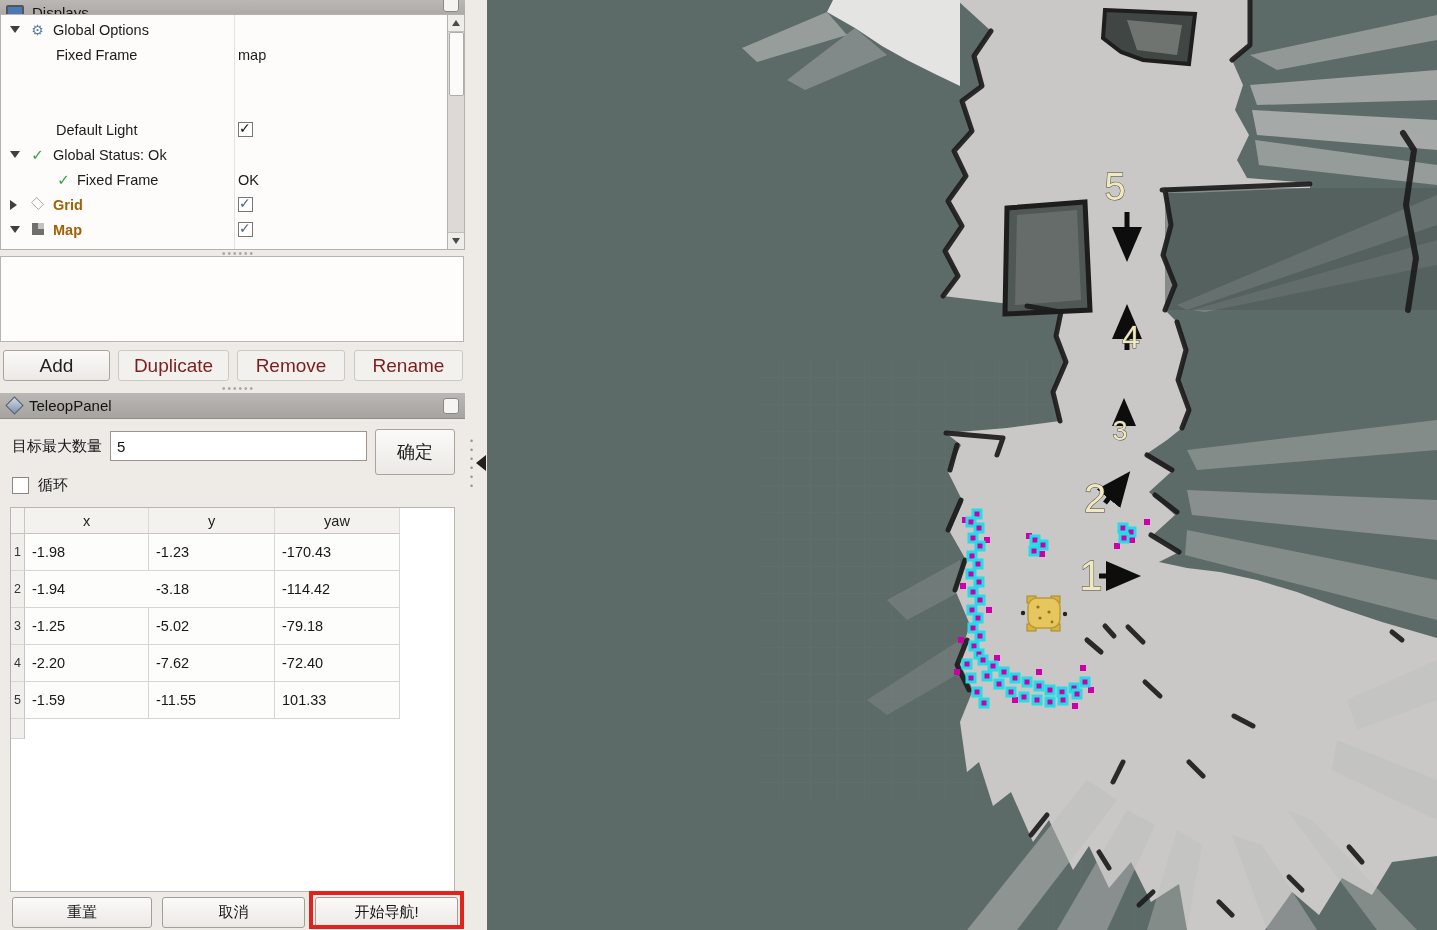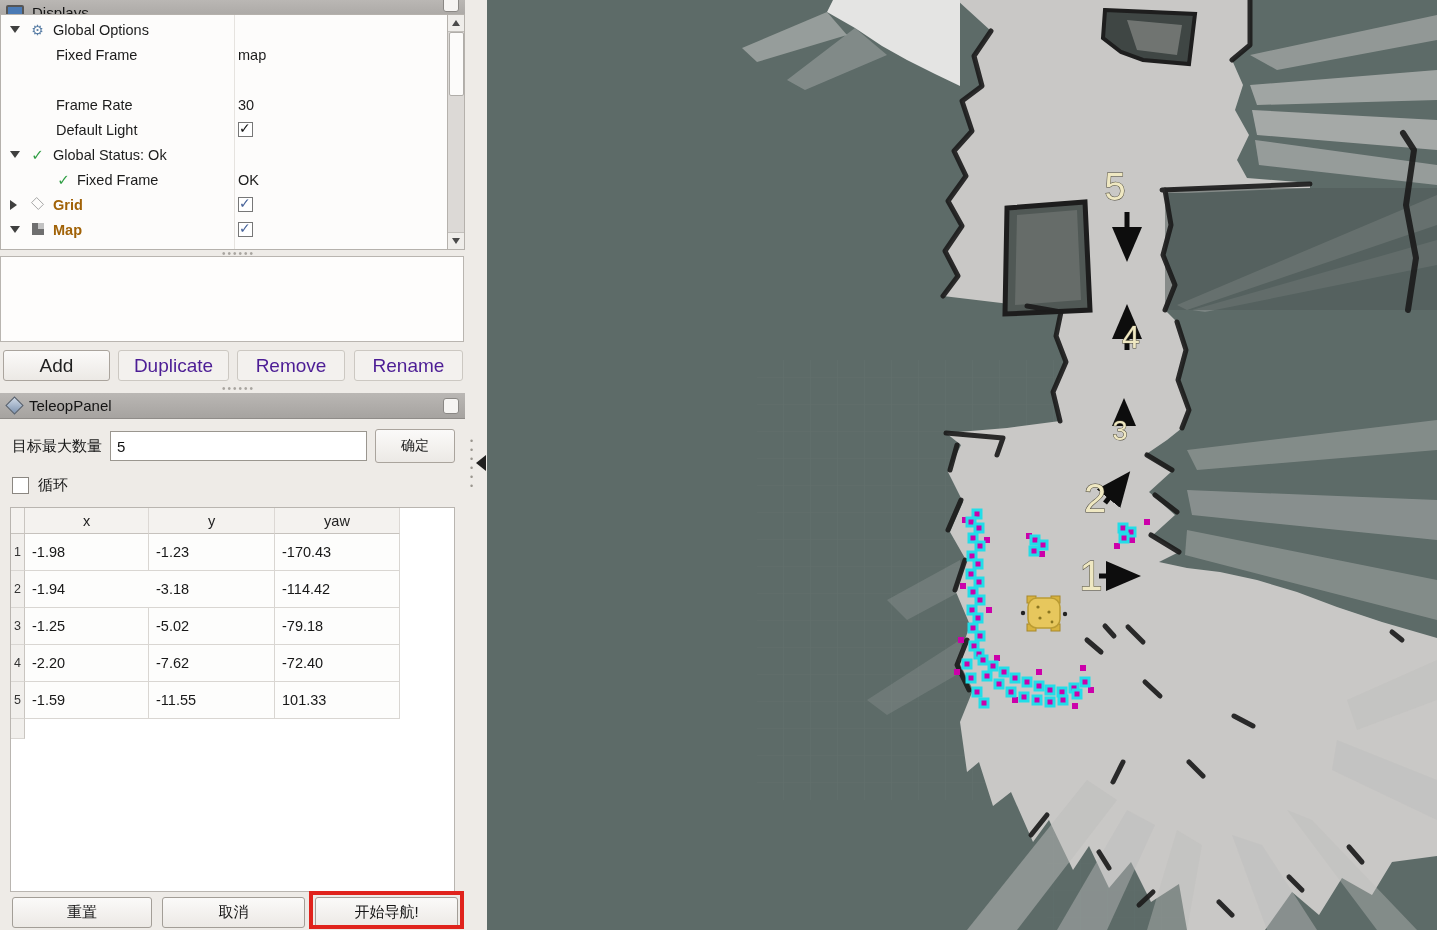--- a/index.html
+++ b/index.html
@@ -45,21 +45,21 @@
   .tri-up{width:0;height:0;border-left:4px solid transparent;border-right:4px solid transparent;border-bottom:6px solid #4a4a4a;}
   .tri-dn{width:0;height:0;border-left:4px solid transparent;border-right:4px solid transparent;border-top:6px solid #4a4a4a;}
   .vs-thumb{position:absolute;left:1px;top:17px;width:13px;height:62px;background:#fcfbfa;border:1px solid #b0ada9;border-radius:2px;}
   
   .hdots{position:absolute;color:#a9a5a0;font-size:10px;letter-spacing:2px;}
   .desc-box{position:absolute;left:0;top:256px;width:464px;height:86px;background:#fefdfc;border:1px solid #b9b5b0;box-sizing:border-box;}
   .btnrow{position:absolute;left:0;top:350px;width:465px;height:31px;}
   .btn{position:absolute;top:0;height:31px;border:1px solid #aaa49d;border-radius:3px;
     background:linear-gradient(#fbfaf9,#ecE9e5);font-size:19px;color:#1f1f1f;
     display:flex;align-items:center;justify-content:center;box-sizing:border-box;}
-  .btn.disabled{color:#4c1d95;border-color:#ccc8c2;background:#f3f1ee;text-align:right;}
+  .btn.disabled{color:#7f1d1d;border-color:#ccc8c2;background:#f3f1ee;text-align:right;}
   
   .tp-row{position:absolute;display:flex;align-items:center;font-size:15px;color:#171717;}
   .tp-input{position:absolute;left:110px;top:431px;width:257px;height:30px;border:1px solid #9a968f;
     background:#fff;font-size:15px;padding:0 6px;box-sizing:border-box;font-family:"Liberation Sans",sans-serif;color:#111;}
   .tp-cbx{width:15px;height:15px;background:#fff;border:1px solid #8b8781;display:inline-block;margin-right:9px;}
   
   .twidget{position:absolute;left:10px;top:507px;width:445px;height:385px;background:#fff;
     border:1px solid #b9b5b0;box-sizing:border-box;}
   .thead{position:absolute;top:0;height:26px;background:#f4f2ef;border-bottom:1px solid #c6c2bd;
     display:flex;align-items:center;justify-content:center;font-size:14.5px;color:#222;box-sizing:border-box;border-right:1px solid #dcd8d4;}
@@ -102,24 +102,20 @@
         <span class="ticon gear">⚙</span>
         <span class="tlabel0">Global Options</span>
       </div>
 
       <div class="trow" style="top:27px;">
         <span class="tlabel1">Fixed Frame</span>
         <span class="tval">map</span>
       </div>
 
 
-      <div class="trow" style="top:77px;">
-        <span class="tlabel1">Frame Rate</span>
-        <span class="tval">30</span>
-      </div>
 
       <div class="trow" style="top:127px;">
         <span class="exp exp-down"></span>
         <span class="ticon greencheck"></span>
         <span class="tlabel0">Global Status: Ok</span>
       </div>
 
       <div class="trow" style="top:102px;">
         <span class="tlabel1">Default Light</span>
         <span class="tval">
@@ -182,21 +178,21 @@
     <div class="hdots" style="left:222px;top:383px;">••••••</div>
 
     <div class="titlebar" style="top:393px;height:26px;">
       <span style="width:11px;height:11px;background:linear-gradient(135deg,#cfd9e6,#7d93b0);border:1px solid #55606e;transform:rotate(45deg);margin-left:2px;"></span>
       <span class="tb-title">TeleopPanel</span>
       <span class="float-btn" style="top:5px;"></span>
     </div>
 
     <div class="tp-row" style="left:12px;top:431px;height:30px;">目标最大数量</div>
     <input class="tp-input" value="5" style="">
-    <button class="btn" style="position:absolute;left:375px;top:429px;width:80px;height:34px;font-size:14px;">确定</button>
+    <button class="btn" style="position:absolute;left:375px;top:429px;width:80px;height:46px;font-size:18px;">确定</button>
 
     <div class="tp-row" style="left:12px;top:475px;height:20px;">
       <span class="tp-cbx"></span>
       <span>循环</span>
     </div>
 
     <div class="twidget">
       <div class="thead" style="left:14px;width:124px;">x</div>
       <div class="thead" style="left:138px;width:126px;">y</div>
       <div class="thead" style="left:264px;width:125px;">yaw</div>

